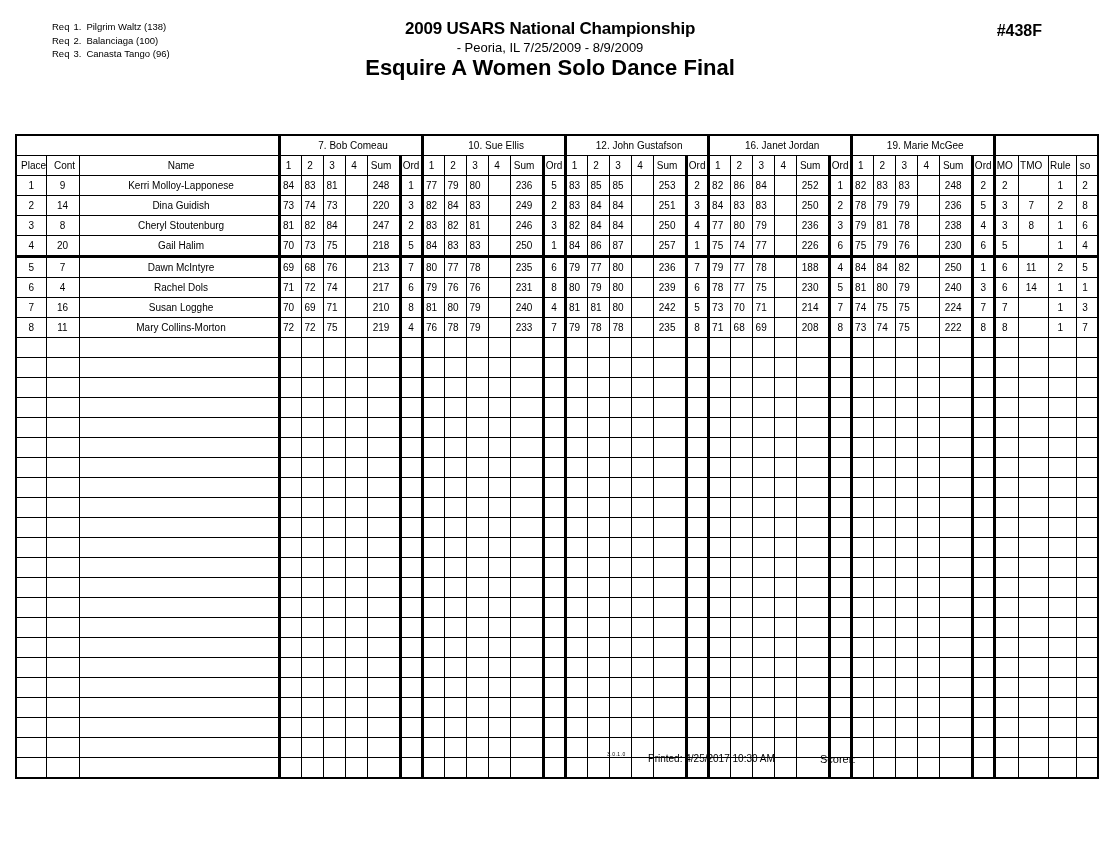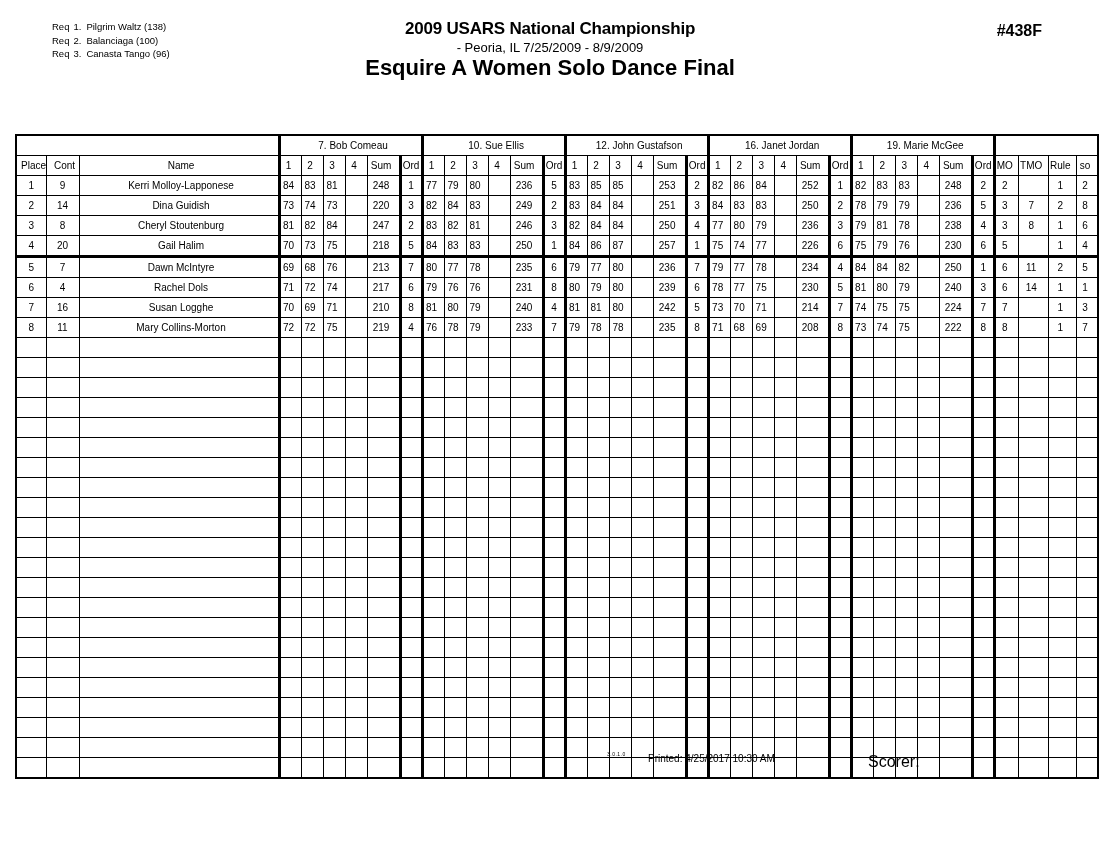--- a/index.html
+++ b/index.html
@@ -103,21 +103,21 @@
   td.c-place,td.c-cont{text-align:center;}
   td.c-ord{text-align:center;}
 
   
   #footer{
     position:absolute;left:0;top:750px;width:1100px;
     font-size:11px;
   }
   #foot-build{position:absolute;left:607px;top:1px;font-size:5px;letter-spacing:0.5px;}
   #foot-printed{position:absolute;left:648px;top:3px;font-size:10px;}
-  #foot-scorer{position:absolute;left:868px;top:3px;font-size:16px;}
+  #foot-scorer{position:absolute;left:820px;top:3px;font-size:11px;}
 </style>
 </head>
 <body>
 
 <div id="req-block">
     <span class="req-line"><span class="req-lbl">Req</span><span class="req-num">1.</span><span class="req-txt">Pilgrim Waltz (138)</span></span>
     <span class="req-line"><span class="req-lbl">Req</span><span class="req-num">2.</span><span class="req-txt">Balanciaga (100)</span></span>
     <span class="req-line"><span class="req-lbl">Req</span><span class="req-num">3.</span><span class="req-txt">Canasta Tango (96)</span></span>
   </div>
 
@@ -395,21 +395,21 @@
         <td class="c-s thickL">79</td>
         <td class="c-s">77</td>
         <td class="c-s">80</td>
         <td class="c-s"></td>
         <td class="c-sum">236</td>
         <td class="c-ord thickL thickR">7</td>
         <td class="c-s thickL">79</td>
         <td class="c-s">77</td>
         <td class="c-s">78</td>
         <td class="c-s"></td>
-        <td class="c-sum">234</td>
+        <td class="c-sum">188</td>
         <td class="c-ord thickL thickR">4</td>
         <td class="c-s thickL">84</td>
         <td class="c-s">84</td>
         <td class="c-s">82</td>
         <td class="c-s"></td>
         <td class="c-sum">250</td>
         <td class="c-ord thickL thickR">1</td>
         <td class="c-mo">6</td>
         <td class="c-tmo">11</td>
         <td class="c-rule">2</td>

